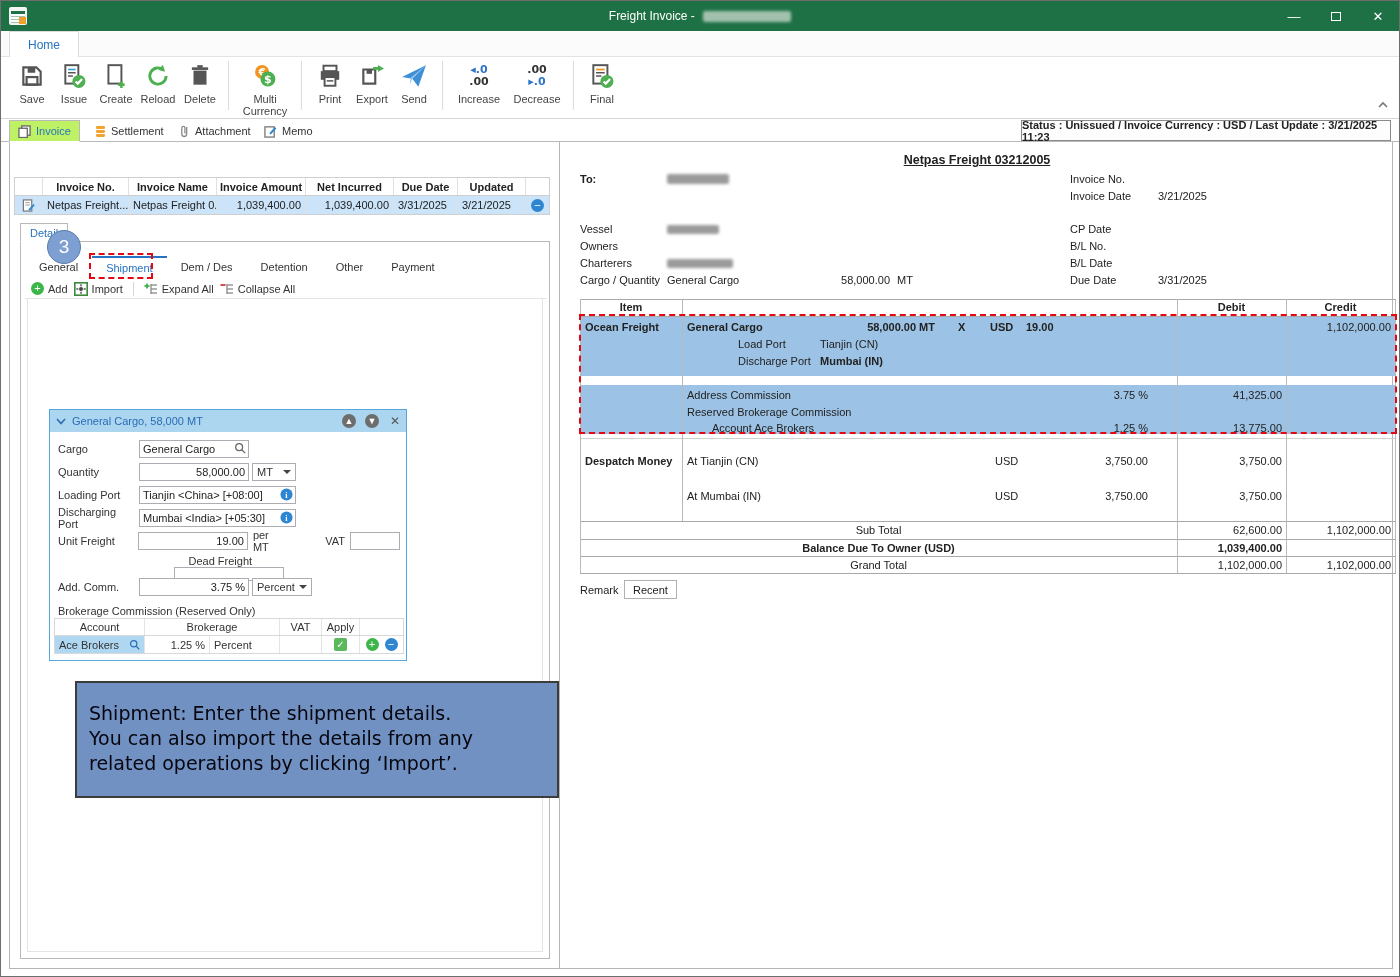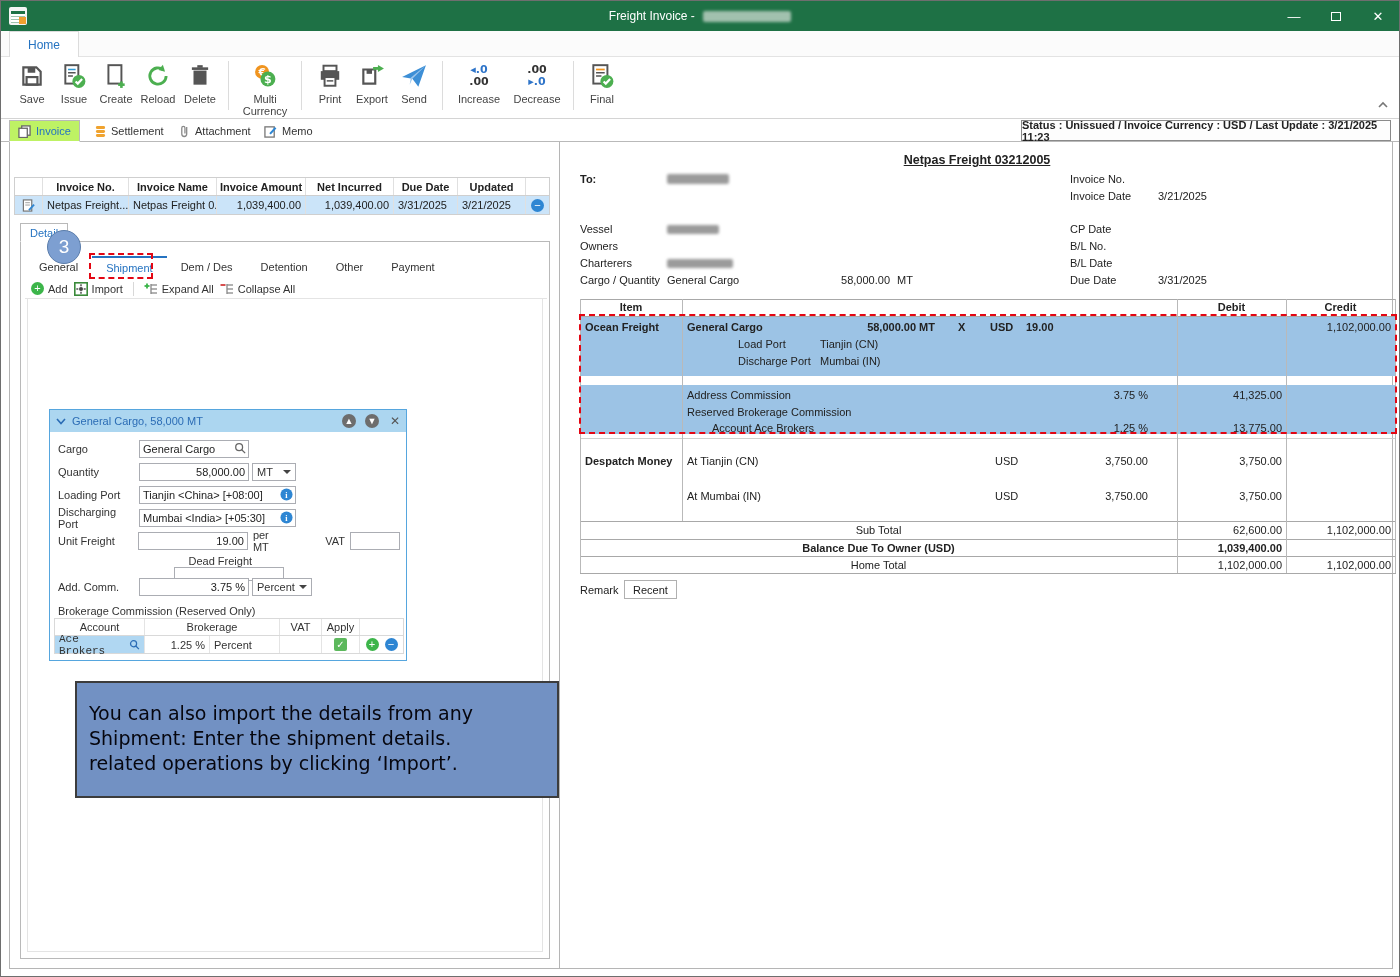--- a/index.html
+++ b/index.html
@@ -492,21 +492,21 @@
 
           <div class="bk-table">
             <div class="bk-row head">
               <div class="bkc" style="width:90px;justify-content:center;">Account</div>
               <div class="bkc" style="width:135px;justify-content:center;">Brokerage</div>
               <div class="bkc" style="width:42px;justify-content:center;">VAT</div>
               <div class="bkc" style="width:38px;justify-content:center;">Apply</div>
               <div class="bkc" style="flex:1;"></div>
             </div>
             <div class="bk-row">
-              <div class="bkc" style="width:90px;background:#b0d7f2;justify-content:space-between;font-family:Liberation Mono, monospace;">
+              <div class="bkc" style="width:90px;background:#b0d7f2;justify-content:space-between;">
                 <span>Ace Brokers</span>
                 <svg width="11" height="11" viewBox="0 0 14 14">
                     <circle cx="6" cy="6" r="4" fill="none" stroke="#2b6cb5" stroke-width="1.6"></circle>
                     <line x1="9" y1="9" x2="13" y2="13" stroke="#2b6cb5" stroke-width="1.6"></line>
                   </svg>
               </div>
               <div class="bkc" style="width:65px;justify-content:flex-end;">1.25 %</div>
               <div class="bkc" style="width:70px;">Percent</div>
               <div class="bkc" style="width:42px;"></div>
               <div class="bkc" style="width:38px;justify-content:center;">
@@ -514,22 +514,22 @@
               </div>
               <div class="bkc" style="flex:1;justify-content:center;gap:6px;">
                 <span class="pm plus">+</span>
                 <span class="pm minus">−</span>
               </div>
             </div>
           </div>
         </div>
 
         <div class="callout">
+          <div>Shipment: Enter the shipment details.</div>
           <div>You can also import the details from any</div>
-          <div>Shipment: Enter the shipment details.</div>
           <div>related operations by clicking ‘Import’.</div>
         </div>
       </div>
     </div>
 
     <div class="inv">
       <div class="title">Netpas Freight 03212005</div>
 
       <div class="flabel b" style="left:20px;top:31px;">To:</div>
       <span class="redact abs" style="left:107px;top:32px;width:62px;height:10px;"></span>
@@ -579,21 +579,21 @@
         <div class="cell b" style="left:5px;top:22px;">Ocean Freight</div>
         <div class="cell b" style="left:107px;top:22px;">General Cargo</div>
         <div class="cell b r" style="left:250px;top:22px;width:105px;">58,000.00 MT</div>
         <div class="cell b" style="left:378px;top:22px;">X</div>
         <div class="cell b" style="left:410px;top:22px;">USD</div>
         <div class="cell b" style="left:446px;top:22px;">19.00</div>
         <div class="cell r" style="left:710px;top:22px;width:101px;">1,102,000.00</div>
         <div class="cell" style="left:158px;top:39px;">Load Port</div>
         <div class="cell" style="left:240px;top:39px;">Tianjin (CN)</div>
         <div class="cell" style="left:158px;top:56px;">Discharge Port</div>
-        <div class="cell" style="left:240px;top:56px;">Mumbai (IN)</div>
+        <div class="cell" style="left:240px;top:56px;font-weight:bold;">Mumbai (IN)</div>
 
         <div class="cell" style="left:107px;top:90px;">Address Commission</div>
         <div class="cell r" style="left:488px;top:90px;width:80px;">3.75 %</div>
         <div class="cell r" style="left:601px;top:90px;width:101px;">41,325.00</div>
         <div class="cell" style="left:107px;top:107px;">Reserved Brokerage Commission</div>
         <div class="cell" style="left:132px;top:123px;">Account Ace Brokers</div>
         <div class="cell r" style="left:488px;top:123px;width:80px;">1.25 %</div>
         <div class="cell r" style="left:601px;top:123px;width:101px;">13,775.00</div>
 
         <div class="red-dash"></div>
@@ -606,21 +606,21 @@
         <div class="cell" style="left:107px;top:191px;">At  Mumbai (IN)</div>
         <div class="cell" style="left:415px;top:191px;">USD</div>
         <div class="cell r" style="left:488px;top:191px;width:80px;">3,750.00</div>
         <div class="cell r" style="left:601px;top:191px;width:101px;">3,750.00</div>
 
         <div class="cell" style="left:0;top:225px;width:597px;text-align:center;">Sub Total</div>
         <div class="cell r" style="left:601px;top:225px;width:101px;">62,600.00</div>
         <div class="cell r" style="left:710px;top:225px;width:101px;">1,102,000.00</div>
         <div class="cell b" style="left:0;top:243px;width:597px;text-align:center;">Balance Due To Owner (USD)</div>
         <div class="cell b r" style="left:601px;top:243px;width:101px;">1,039,400.00</div>
-        <div class="cell" style="left:0;top:260px;width:597px;text-align:center;">Home Total</div>
+        <div class="cell" style="left:0;top:260px;width:597px;text-align:center;">Grand Total</div>
         <div class="cell r" style="left:601px;top:260px;width:101px;">1,102,000.00</div>
         <div class="cell r" style="left:710px;top:260px;width:101px;">1,102,000.00</div>
       </div>
 
       <div class="flabel" style="left:20px;top:442px;">Remark</div>
       <div class="remark-btn" style="left:64px;top:438px;">Recent</div>
     </div>
   </div>
 </div>
 

